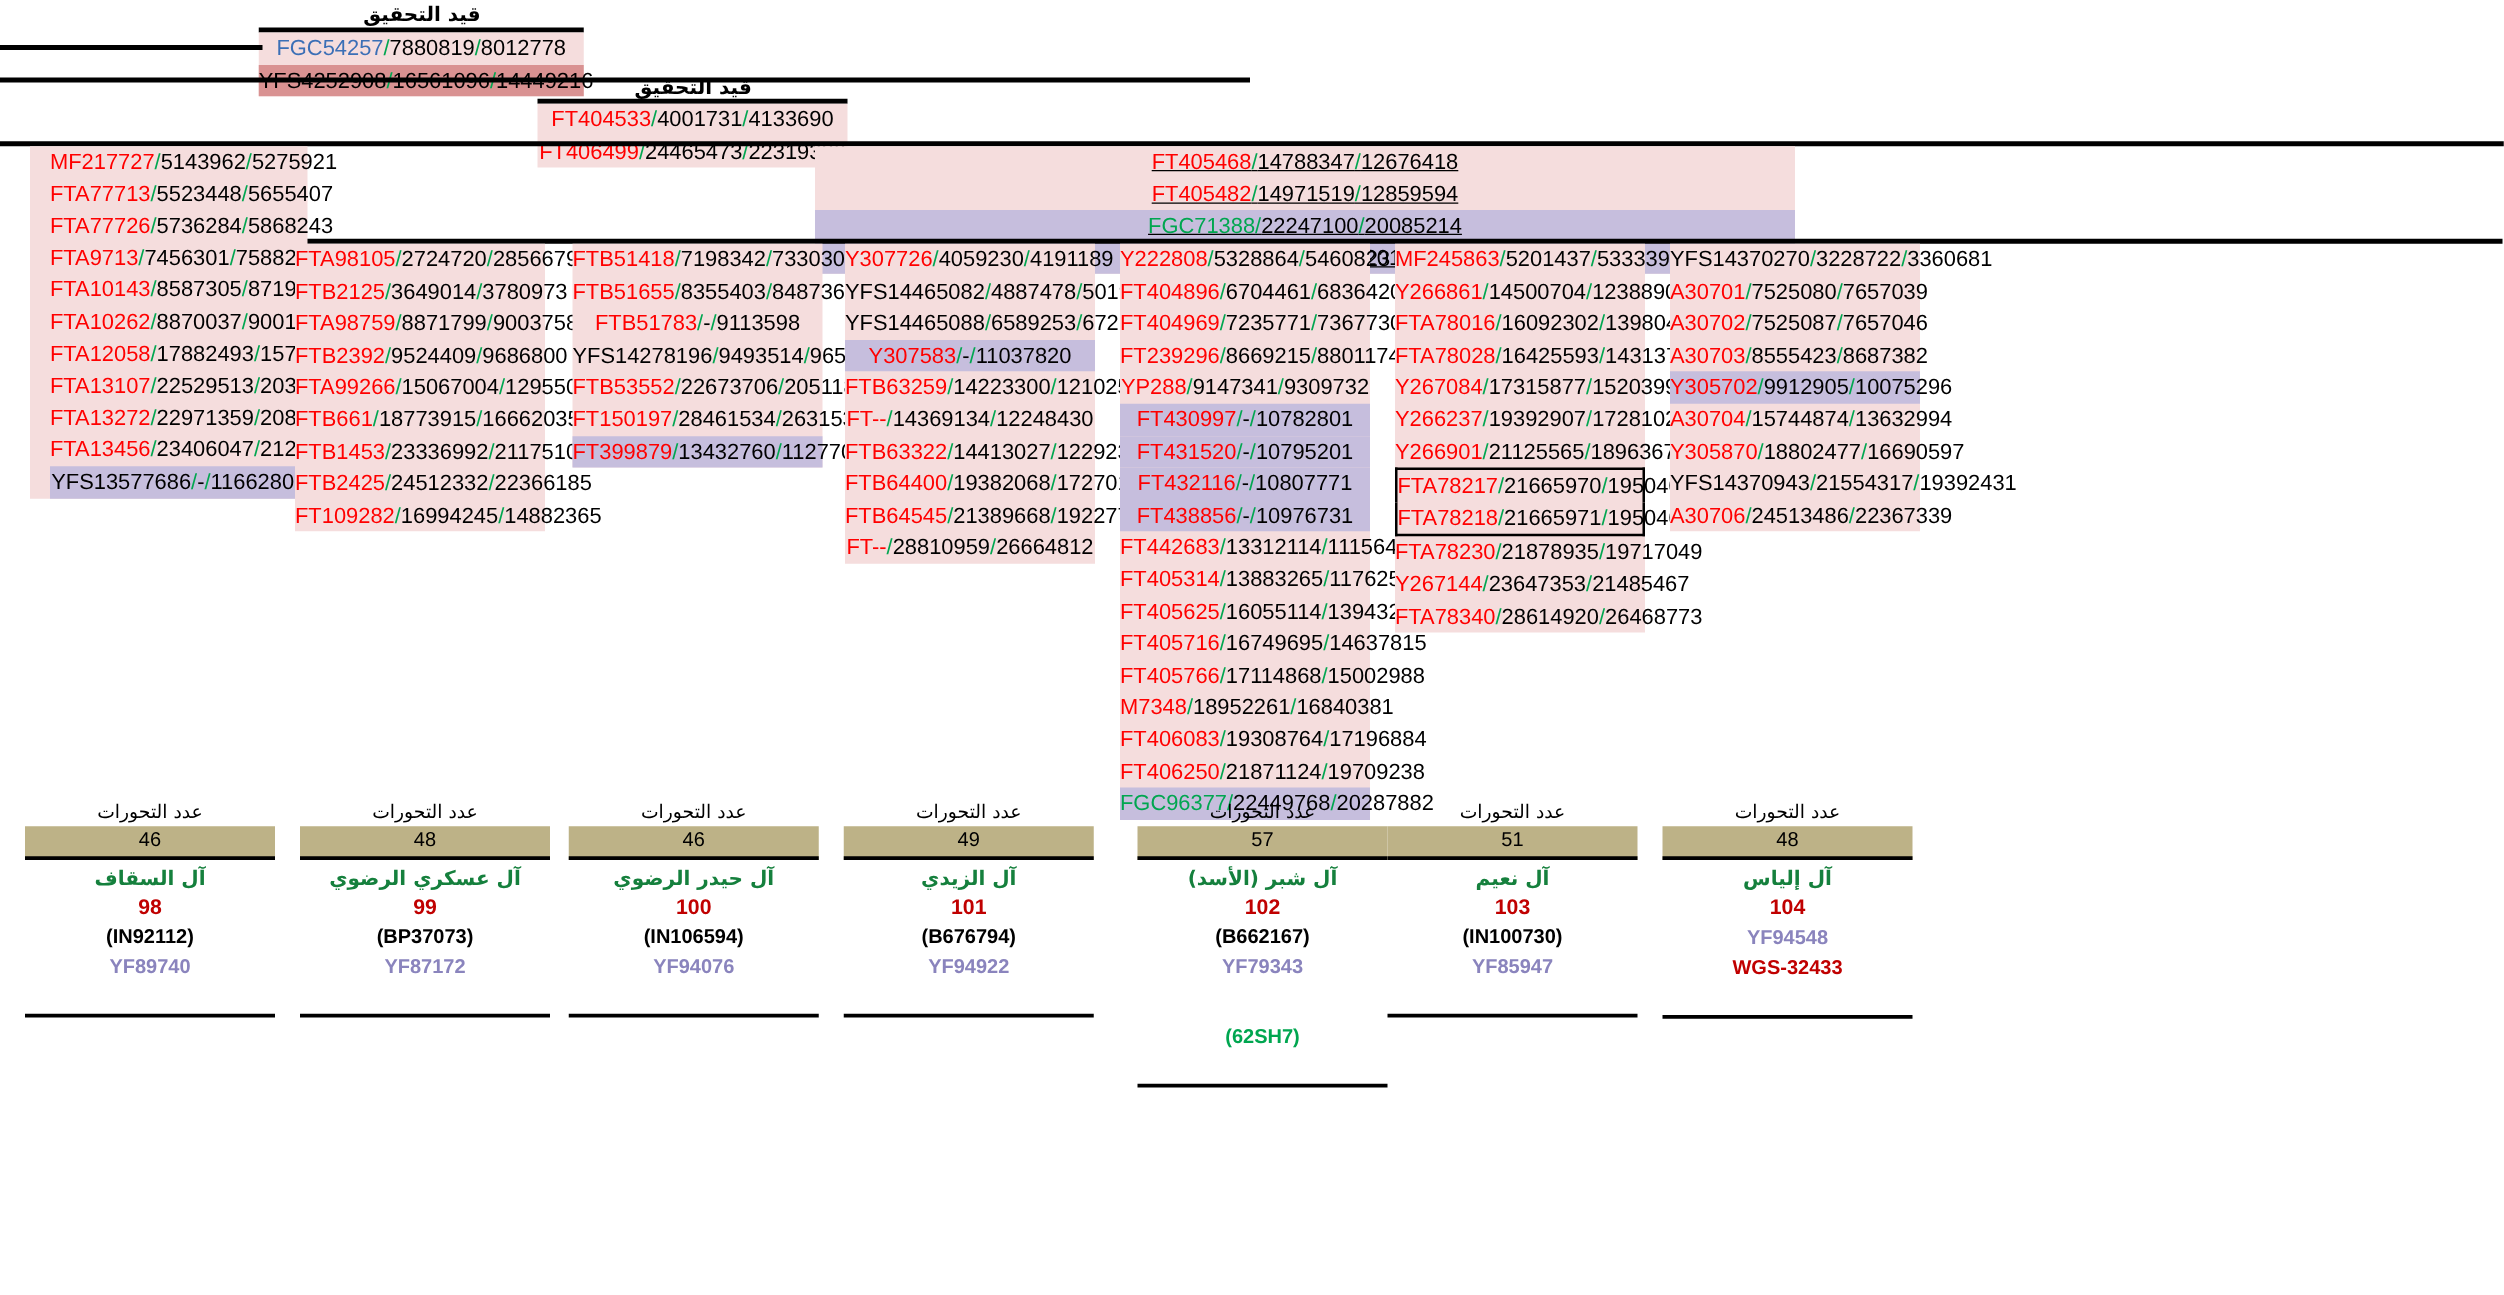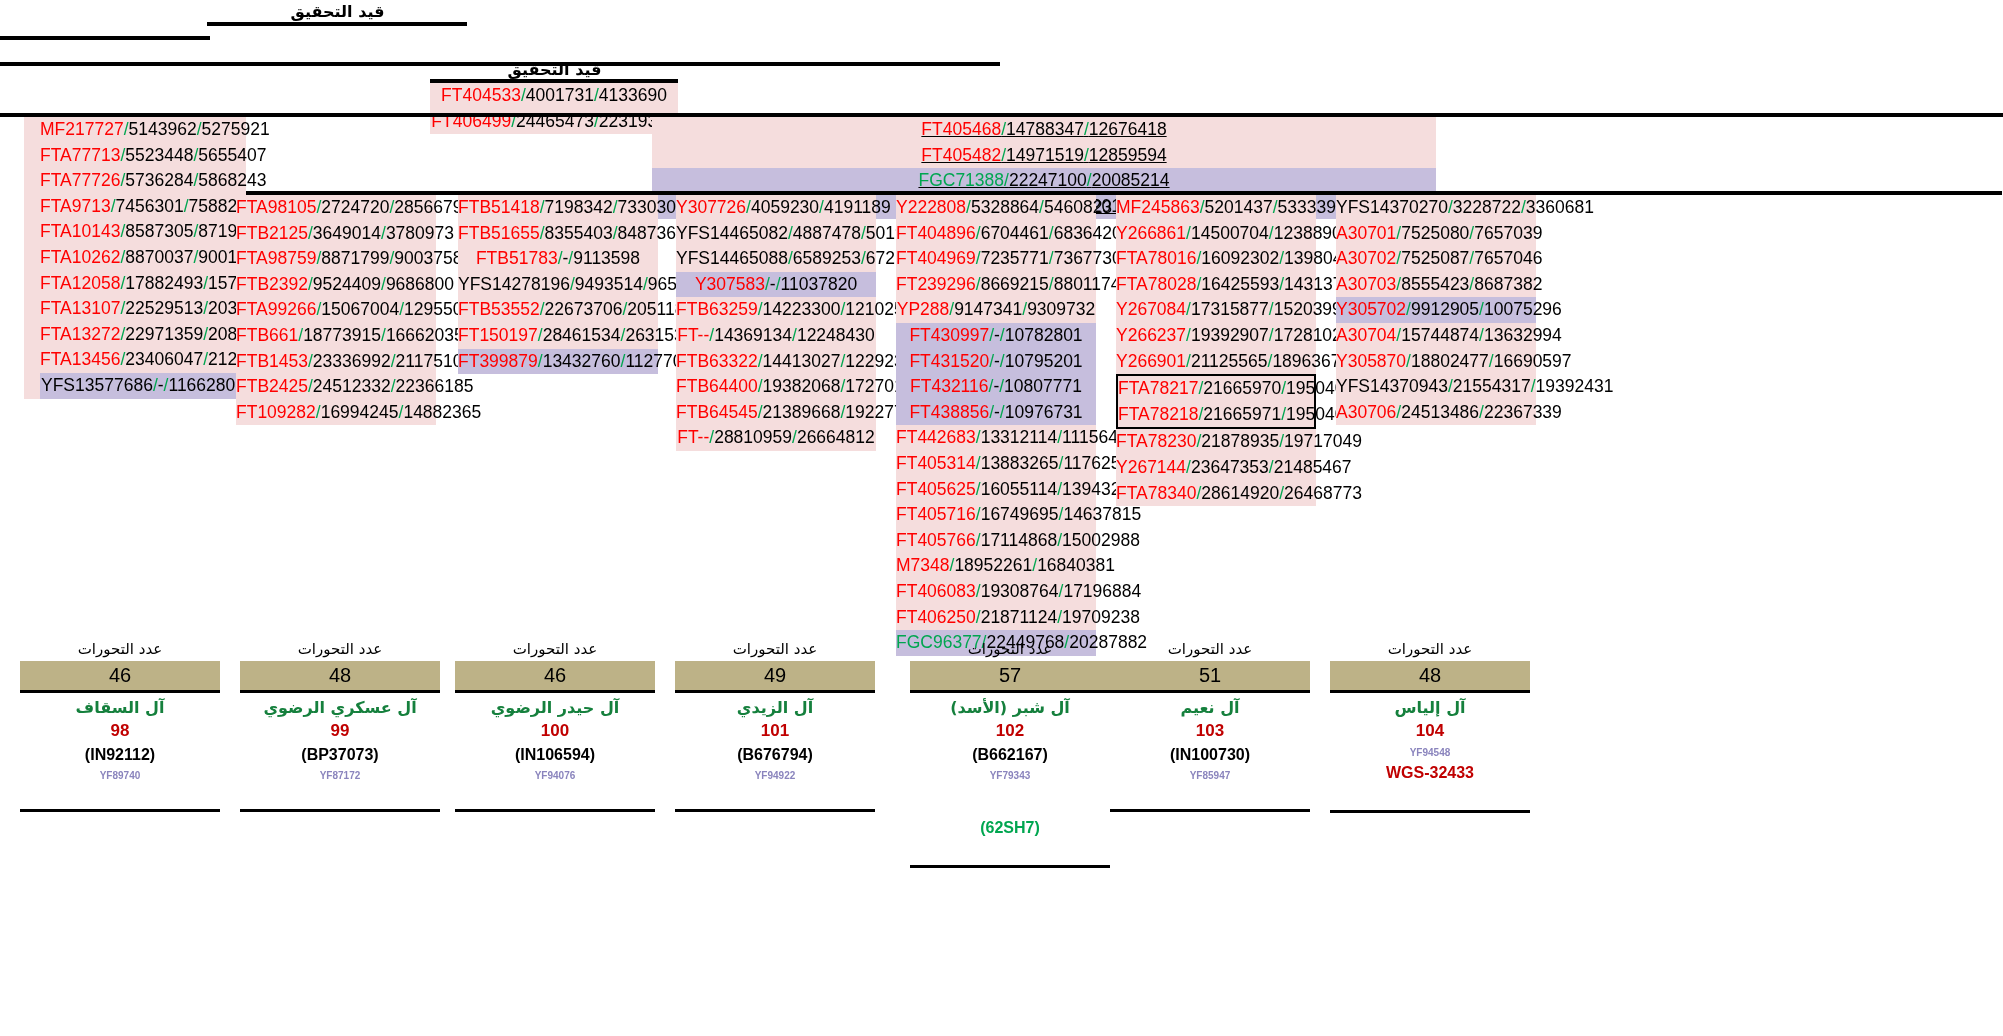--- a/index.html
+++ b/index.html
@@ -47,43 +47,47 @@
   }
 
   
   .foot{position:absolute;width:200px;text-align:center;}
   .foot .mutlabel{
     font-family:"DejaVu Sans","Liberation Sans",sans-serif;
     direction:rtl;font-size:15px;color:#000;white-space:nowrap;
     margin-bottom:3px;
   }
   .foot .mutbar{
-    background:#bdb287;color:#000;font-size:20px;
+    background:#bdb287;color:#000;font-size:16px;
     padding:3px 0;border-bottom:3px solid #000;
   }
   .foot .famname{
     font-family:"DejaVu Sans","Liberation Sans",sans-serif;
     direction:rtl;font-size:16px;font-weight:bold;margin-top:5px;color:#15803d;
     white-space:nowrap;
   }
   .foot .idx{color:#c00000;font-weight:bold;font-size:17px;margin-top:4px;}
   .foot .kit{color:#000;font-weight:bold;font-size:16px;margin-top:5px;}
-  .foot .yf{color:#8a84bd;font-weight:bold;font-size:10px;margin-top:6px;}
+  .foot .yf{color:#8a84bd;font-weight:bold;font-size:16px;margin-top:6px;}
   .foot .wgs{color:#c00000;font-weight:bold;font-size:16px;margin-top:6px;}
   .foot .extra{color:#00a650;font-weight:bold;font-size:16px;margin-top:38px;}
   .foot .botline{border-top:3px solid #000;margin-top:8px;height:0;}
   .spacerline{height:20px;}
 </style>
 </head>
 <body>
 
 <div class="canvas">
 
   <div class="abs arcap" style="left:210px;top:2px;width:255px;">قيد التحقيق</div>
   <div class="abs hbar" style="left:207px;top:22px;width:260px;"></div>
+  <div class="abs blk" id="topgrp1" style="left:207px;top:26px;width:260px;">
+      <div class="row "><span class="sn blue">FGC54257</span><span class="sep">/</span><span class="num">7880819</span><span class="sep">/</span><span class="num">8012778</span></div>
+      <div class="row rose"><span class="sn purple">YFS4252908</span><span class="sep">/</span><span class="num">16561096</span><span class="sep">/</span><span class="num">14449216</span></div>
+    </div>
 
   <div class="abs hbar" style="left:0px;top:36px;width:210px;"></div>
   <div class="abs hbar" style="left:0px;top:62px;width:1000px;"></div>
 
   <div class="abs arcap" style="left:432px;top:60px;width:245px;">قيد التحقيق</div>
   <div class="abs hbar" style="left:430px;top:79px;width:248px;"></div>
   <div class="abs blk" id="topgrp2" style="left:430px;top:83px;width:248px;">
       <div class="row "><span class="sn ">FT404533</span><span class="sep">/</span><span class="num">4001731</span><span class="sep">/</span><span class="num">4133690</span></div>
       <div class="row "><span class="sn ">FT406499</span><span class="sep">/</span><span class="num">24465473</span><span class="sep">/</span><span class="num">22319326</span></div>
     </div>

